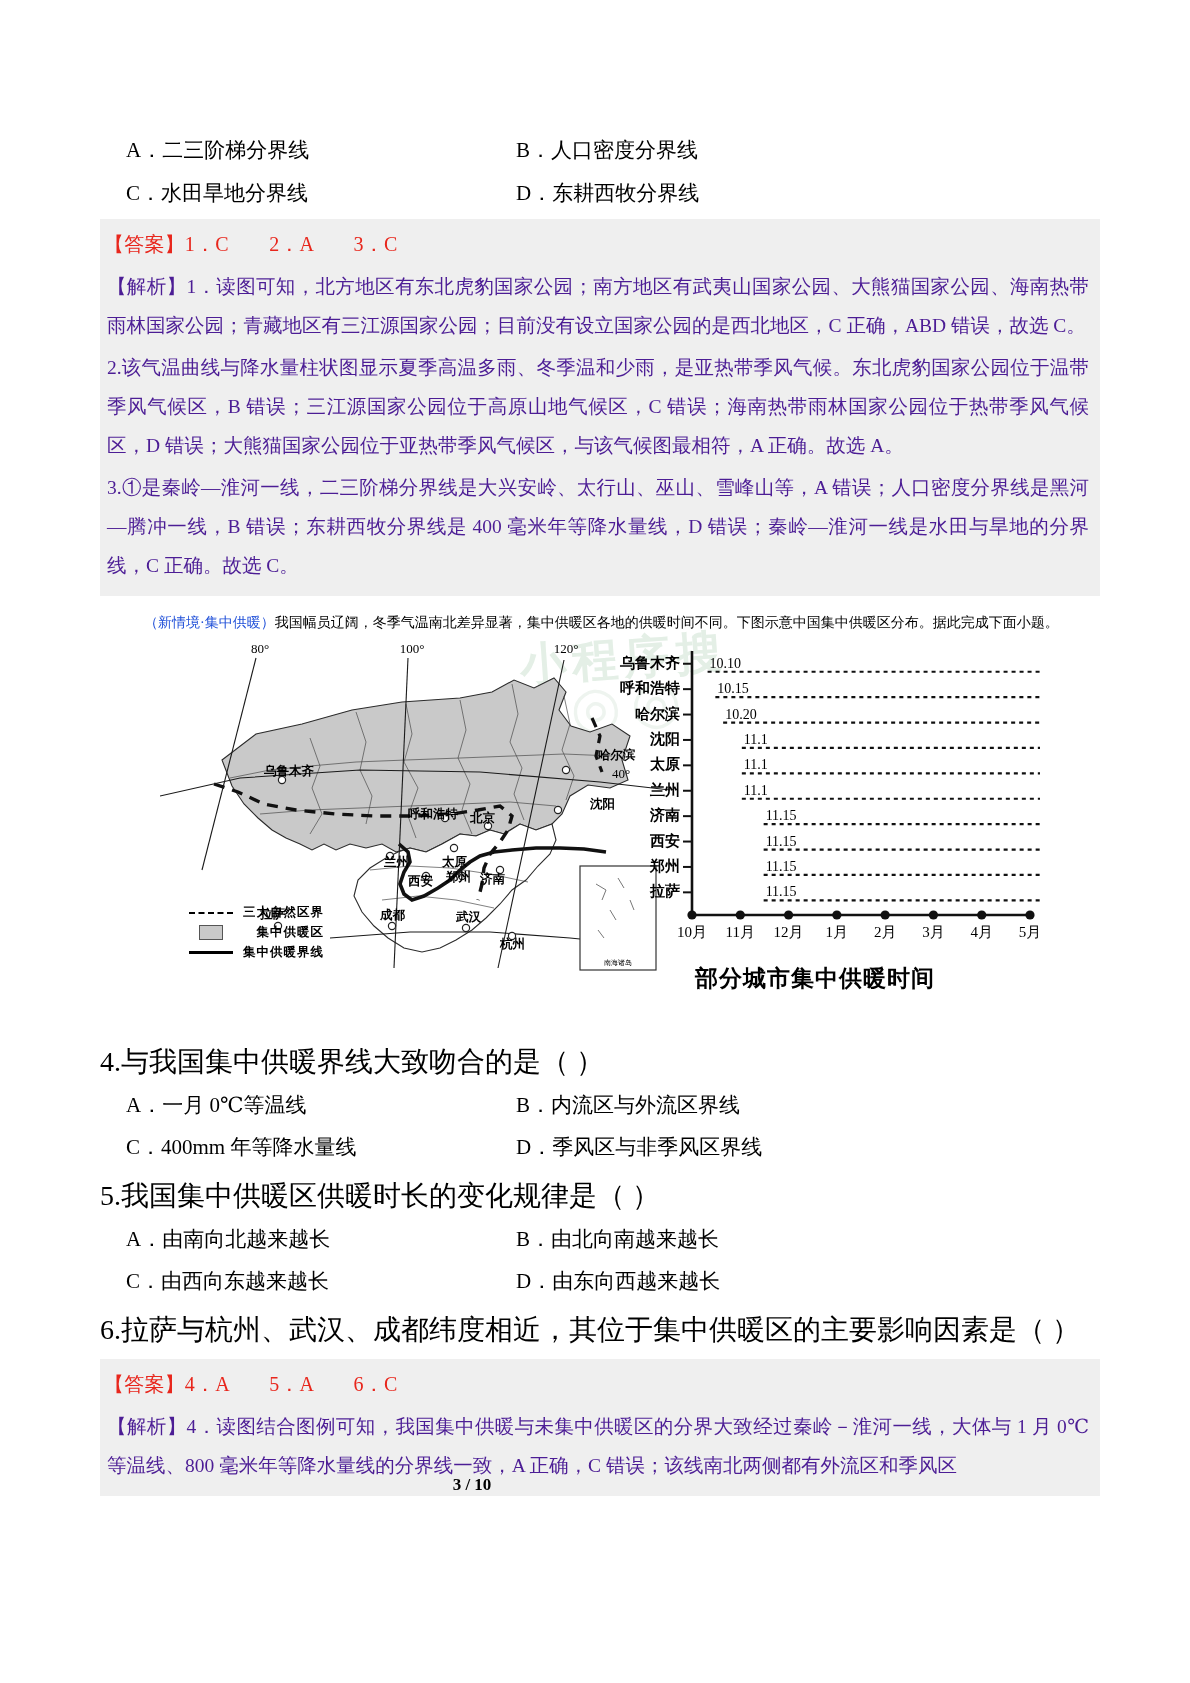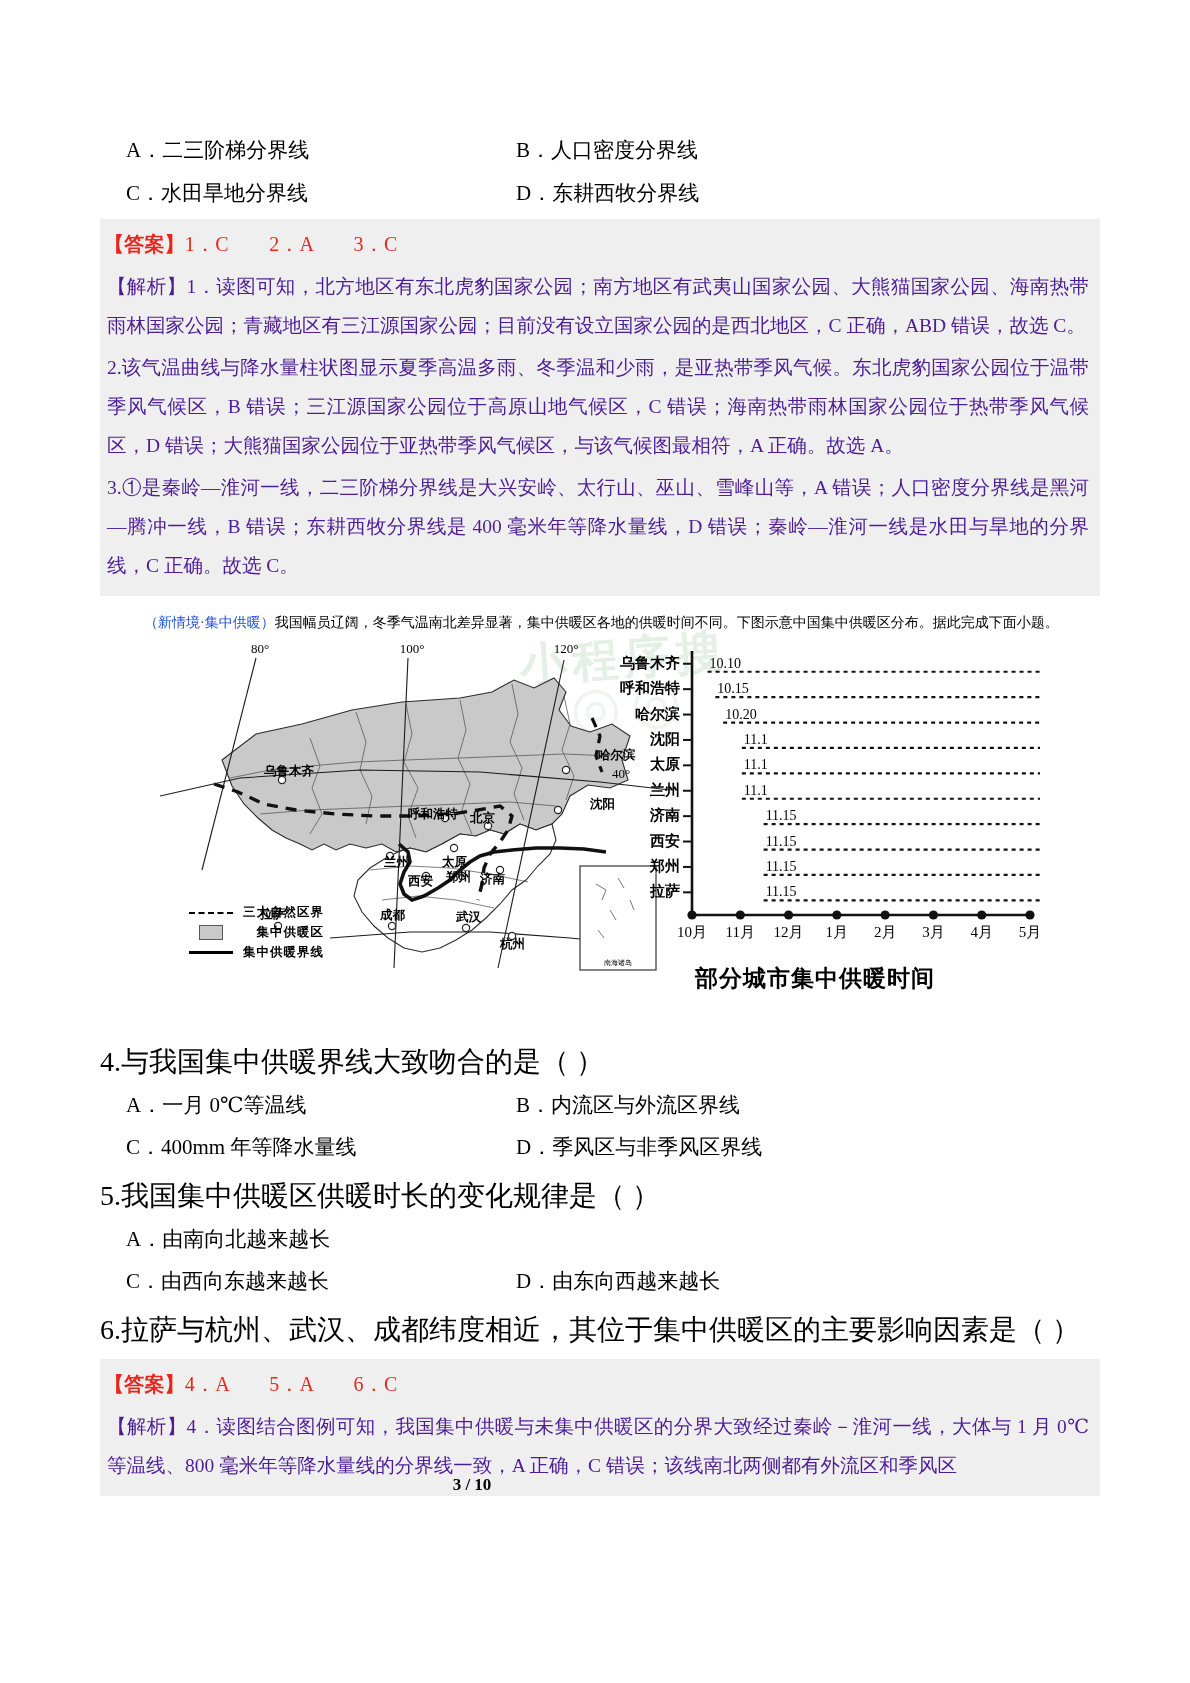--- a/index.html
+++ b/index.html
@@ -31,21 +31,21 @@
 
   
   .shade{
     background:#efefef;
     padding:6px 8px 8px 4px;
   }
   .ans-line{
     font-size:20px; line-height:1.95; color:#e8261c;
     letter-spacing:.2px;
   }
-  .ans-line .k{ font-weight:700; }
+  .ans-line .k{ font-weight:400; }
   .ana-p{
     font-size:19.5px; line-height:2.0; color:#4c1d95;
     text-align:justify; text-justify:inter-ideograph;
     margin:3px;
   }
 
   
   .intro{
     font-size:14px; line-height:1.85; margin-top:14px;
     text-align:justify; text-justify:inter-ideograph;
@@ -354,20 +354,21 @@
       <span class="opt-b">B．内流区与外流区界线</span>
     </div>
     <div class="opt-row">
       <span class="opt-a">C．400mm 年等降水量线</span>
       <span class="opt-b">D．季风区与非季风区界线</span>
     </div>
 
     <div class="q-line">5.我国集中供暖区供暖时长的变化规律是（    ）</div>
     <div class="opt-row">
       <span class="opt-a">A．由南向北越来越长</span>
+      <span class="opt-b">B．由北向南越来越长</span>
     </div>
     <div class="opt-row">
       <span class="opt-a">C．由西向东越来越长</span>
       <span class="opt-b">D．由东向西越来越长</span>
     </div>
 
     <div class="q-line">6.拉萨与杭州、武汉、成都纬度相近，其位于集中供暖区的主要影响因素是（    ）</div>
 
     <div class="shade" style="margin-top:6px">
       <div class="ans-line">

